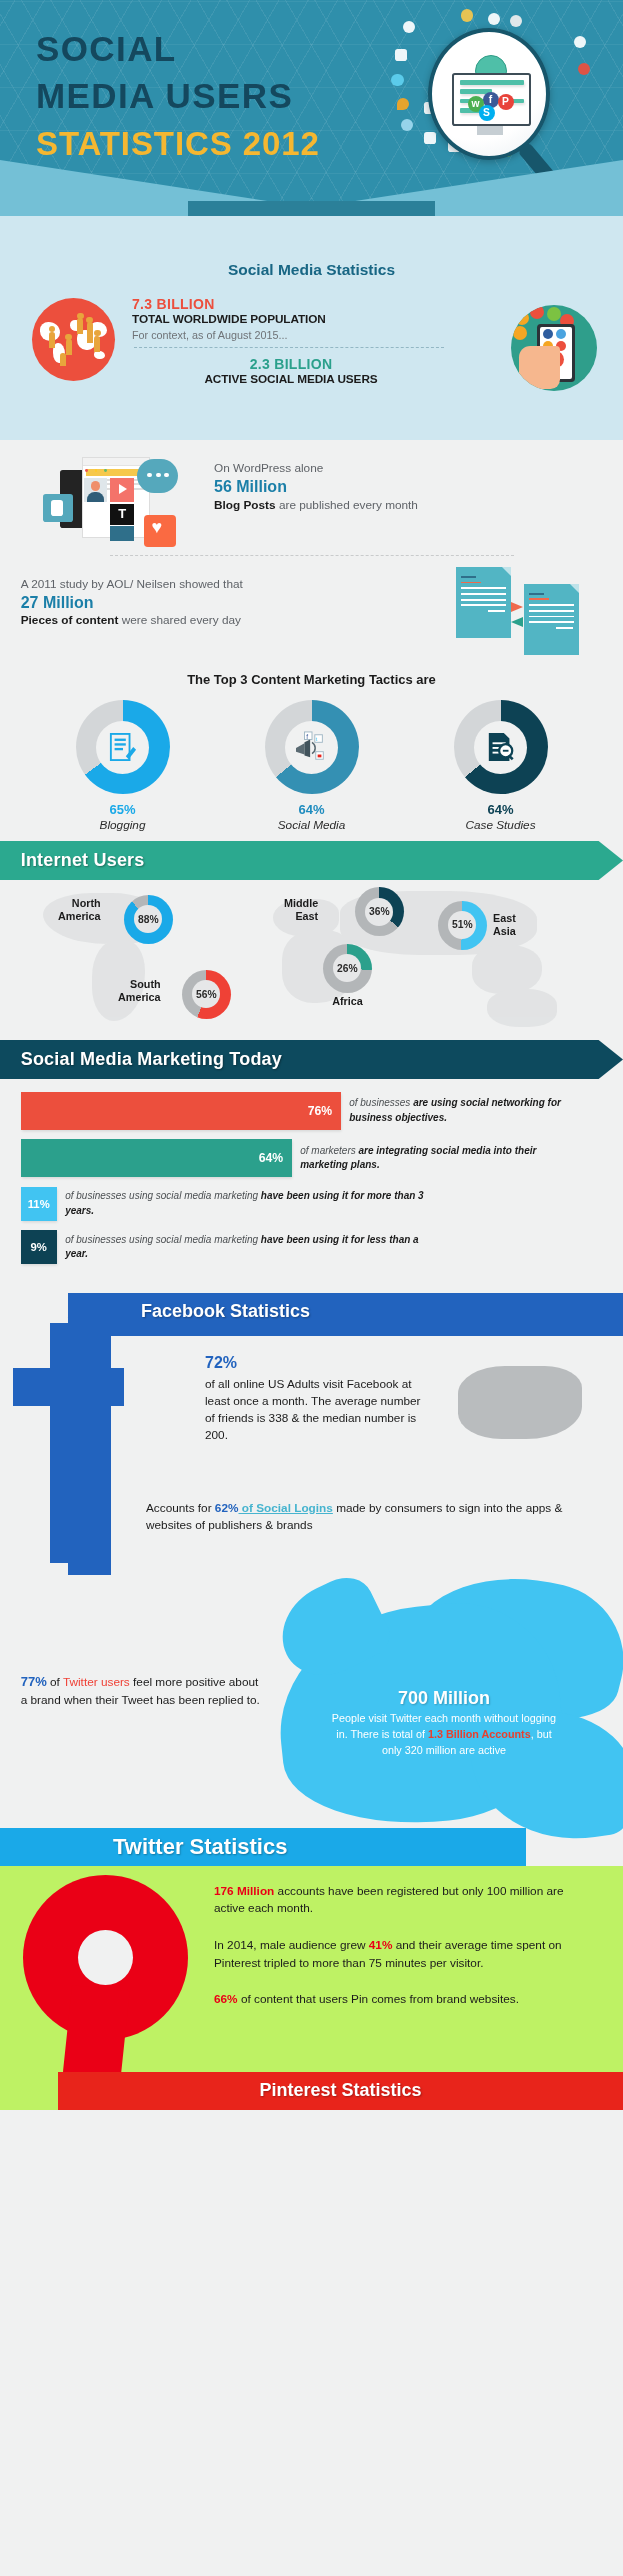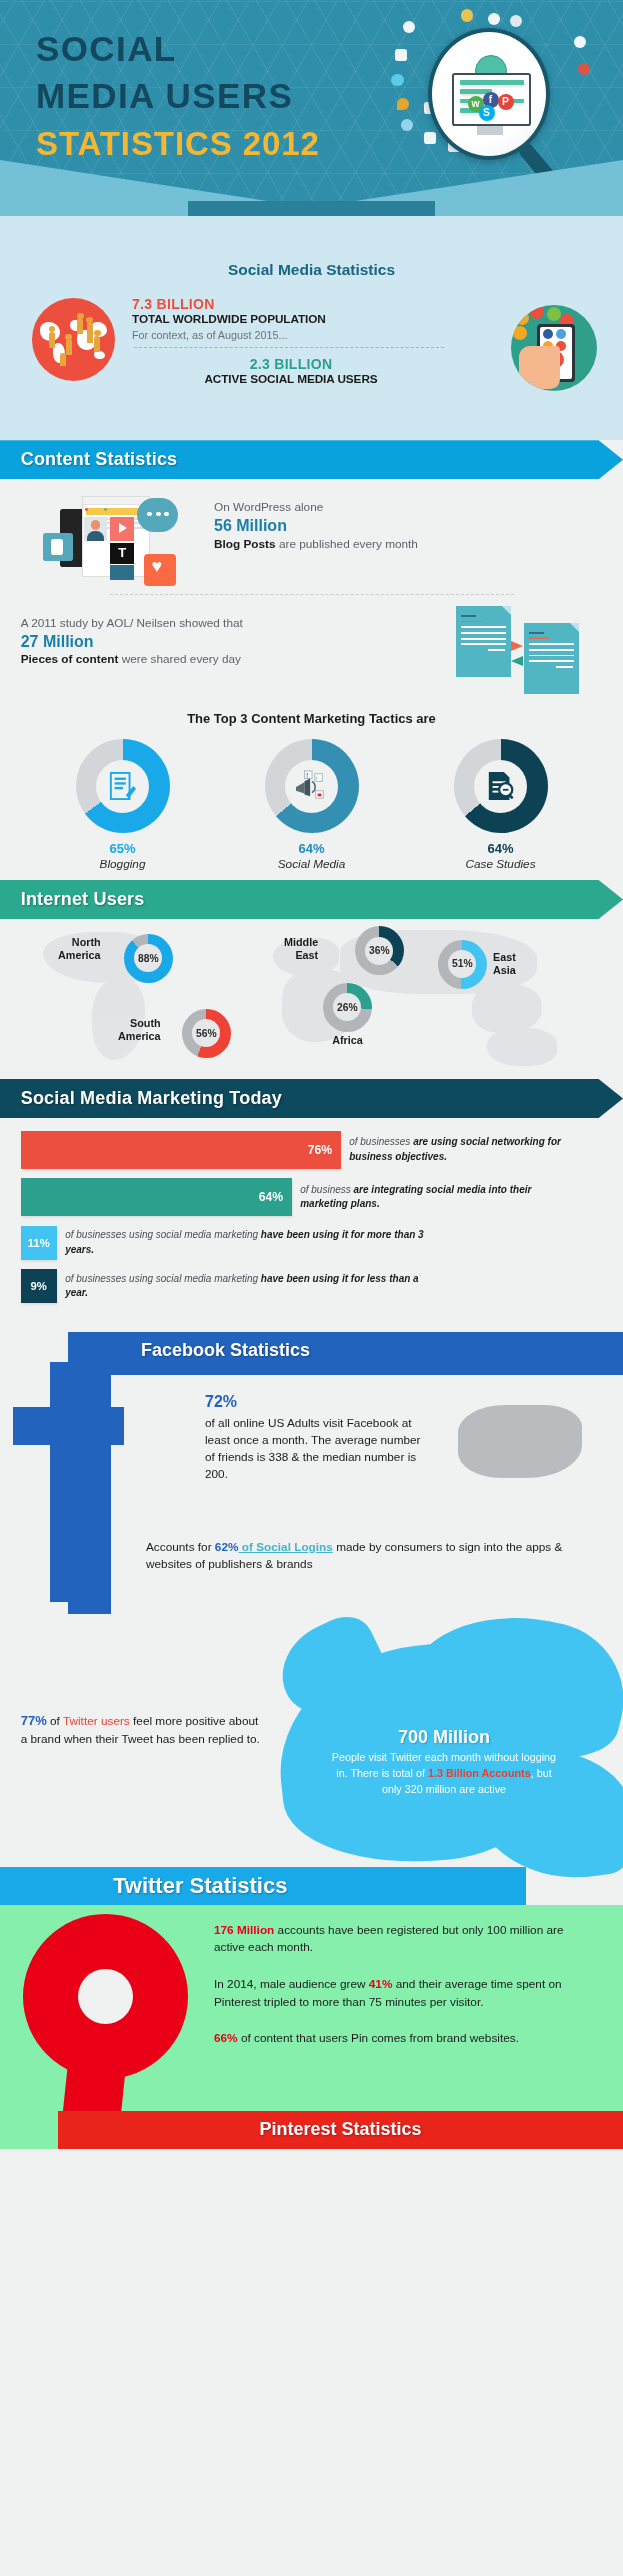--- a/index.html
+++ b/index.html
@@ -187,21 +187,21 @@
   .tw-left { position:absolute; left:20.7px; top:73px; width:244px; font-size:11.8px; color:#1b1b1b; line-height:1.5;}
   .tw-left .pb { color:#2263be; font-weight:bold; font-size:13px;}
   .tw-left .pr { color:#ef4136; }
   .tw-left .blk2 { margin-top:24.4px; }
   .tw-right { position:absolute; left:331px; top:113px; width:226px; text-align:center; color:#fff; }
   .tw-500 { font-size:18px; font-weight:bold; text-shadow:0.9px 0.9px 1.9px rgba(0,0,0,.22);}
   .tw-desc { font-size:10.8px; line-height:1.5; margin-top:1px;}
   .tw-desc .acc { color:#e8402e; font-weight:bold; }
 
   
-  .pin-sec { position:relative; height:244px; background:#86efac; }
+  .pin-sec { position:relative; height:244px; background:#bef264; }
   .pin-glyph { position:absolute; left:22.6px; top:9.4px; width:169px; height:216px; }
   .pin-glyph .pcirc { position:absolute; left:0; top:0; width:165px; height:165px; border-radius:50%; background:#ea0016; }
   .pin-glyph .pstem { position:absolute; left:43px; top:113px; width:58px; height:113px; background:#ea0016;
      border-radius:0 0 28px 28px; transform:rotate(6deg);}
   .pin-glyph .phole { position:absolute; left:55px; top:55px; width:55px; height:55px; border-radius:50%; background:#f0f1f1;}
   .pin-text { position:absolute; left:214px; top:17px; width:376px; font-size:11.8px; color:#1b1b1b; line-height:1.5; }
   .pin-text p { margin-bottom:19px; }
   .pin-text .red { color:#ea0016; font-weight:bold; }
   .pin-banner { position:absolute; left:58px; bottom:0; width:565px; height:38px; background:#e8241b;
      display:flex; align-items:center; justify-content:center; }
@@ -314,24 +314,20 @@
             <span class="bubble" style="left:2.8px;top:14px;width:10.3px;height:10.3px;background:#f5a623;"></span>
             <span class="bubble" style="left:16px;top:14px;width:10.3px;height:10.3px;background:#ec4f3d;"></span>
             <span class="users-ic"></span>
           </div>
         </div>
         <div class="palm"></div>
       </div>
     </div>
   </div>
 
-  <div class="banner">
-    <div class="bg" style="background:#0aa2dd"></div>
-    <div class="label">Content Statistics</div>
-  </div>
 
   <div class="content-sec">
     <div class="cs-row1">
       <div class="wp-art">
         <div class="monitor"></div>
         <div class="browser">
           <div class="tb">
             <span class="dot" style="background:#ef5350"></span>
             <span class="dot" style="background:#ffca28"></span>
             <span class="dot" style="background:#66bb6a"></span>
@@ -516,21 +512,21 @@
       <div class="bartext" style="width:216px;">
         <span>of businesses </span><b>are using social networking for business objectives.</b>
       </div>
     </div>
 
     <div class="barrow">
       <div class="bar" style="background:#2ba08c;width:271px;">
         <span>64%</span>
       </div>
       <div class="bartext" style="width:263px;">
-        <span>of business </span><b>are integrating social media into their marketing plans.</b>
+        <span>of marketers </span><b>are integrating social media into their marketing plans.</b>
       </div>
     </div>
 
     <div class="barrow">
       <div class="bar small" style="background:#41c4f2;">
         <span>11%</span>
       </div>
       <div class="bartext" style="width:376px;">
         <span>of businesses using social media marketing </span><b>have been using it for more than 3 years.</b>
       </div>

